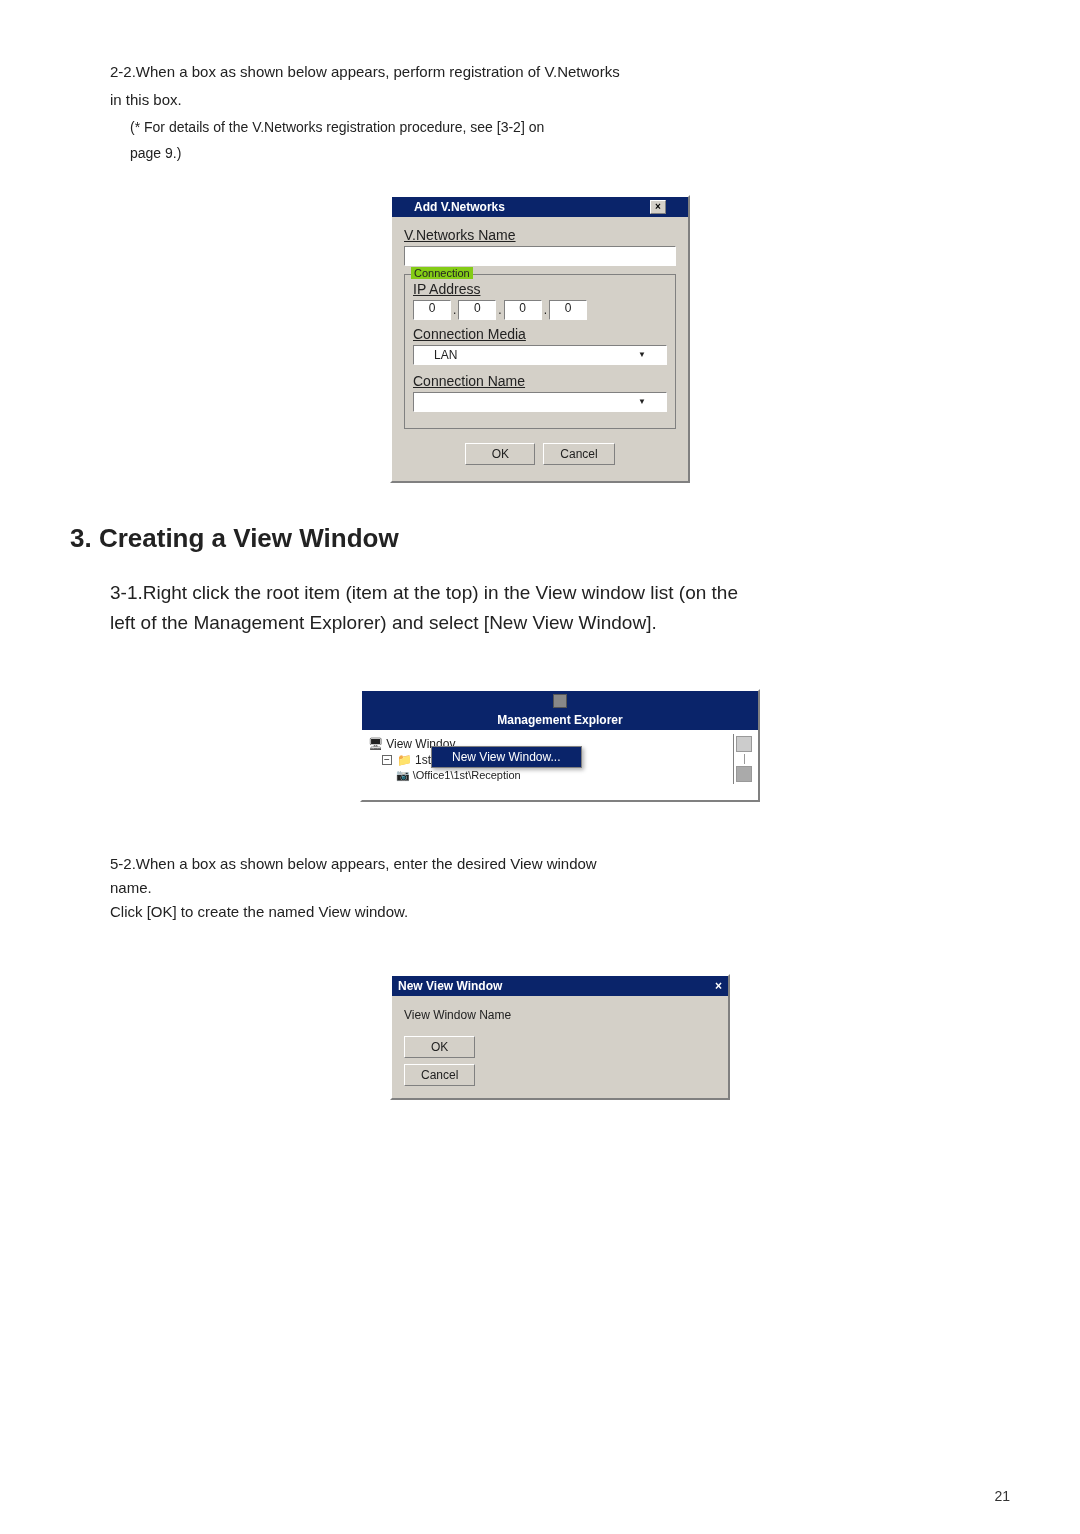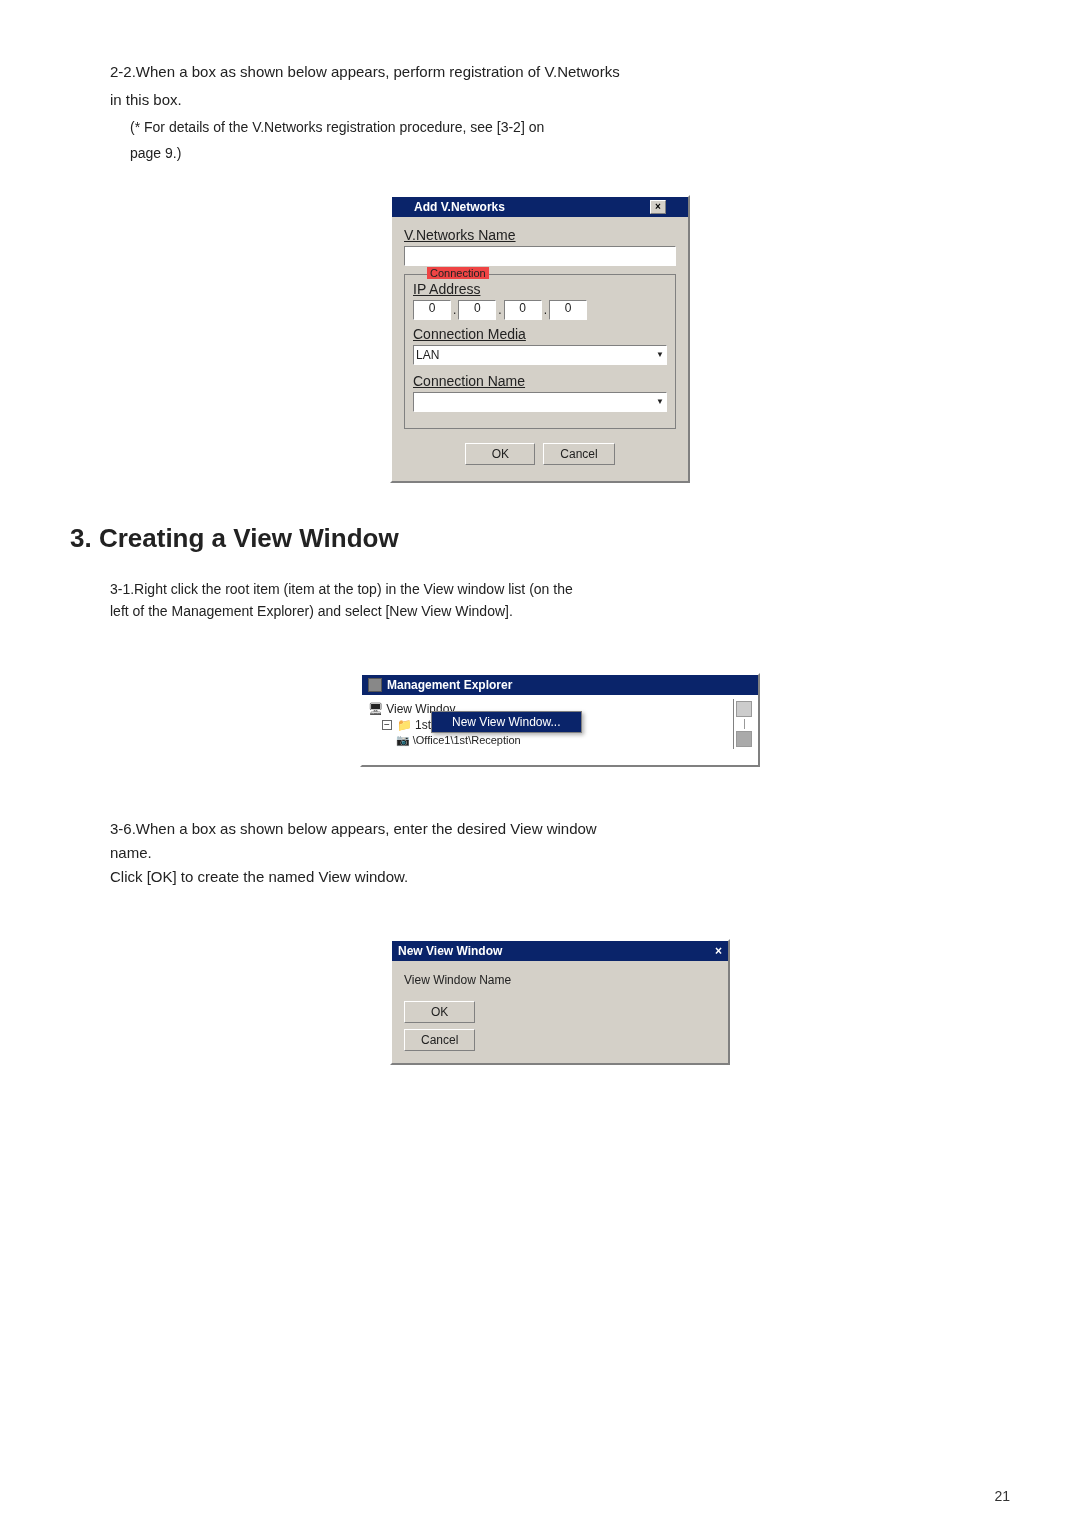--- a/index.html
+++ b/index.html
@@ -110,23 +110,22 @@
       padding: 6px 8px 8px 8px;
       margin-bottom: 8px;
       position: relative;
     }
 
     .dialog-body .fieldset-legend {
       font-size: 11px;
       position: absolute;
       top: -8px;
       left: 6px;
-      background: #ef4444;
+      background: #84cc16;
       padding: 0 3px;
-      margin-left: 16px;
     }
 
     .ip-address-row {
       display: flex;
       align-items: center;
       gap: 2px;
       margin-bottom: 6px;
     }
 
     .ip-box {
@@ -153,21 +152,21 @@
       border: 1px solid;
       border-top-color: #808080;
       border-left-color: #808080;
       border-right-color: #ffffff;
       border-bottom-color: #ffffff;
       font-size: 12px;
       margin-bottom: 8px;
       display: flex;
       align-items: center;
       justify-content: space-between;
-      padding: 0 2px;
+      padding: 0 20px;
     }
 
     .select-arrow {
       font-size: 8px;
     }
 
     .dialog-buttons {
       display: flex;
       justify-content: center;
       gap: 8px;
@@ -194,21 +193,21 @@
       font-weight: bold;
       margin-bottom: 20px;
       padding-bottom: 4px;
     }
 
     .section-31 {
       margin-left: 40px;
       margin-bottom: 30px;
     }
     .section-31 p {
-      font-size: 14px;
+      font-size: 19px;
       line-height: 1.6;
     }
 
     
     .mgmt-explorer {
       background: #d4d0c8;
       border: 2px solid;
       border-top-color: #ffffff;
       border-left-color: #ffffff;
       border-right-color: #808080;
@@ -221,20 +220,21 @@
 
     .mgmt-title-bar {
       background: #0a246a;
       color: white;
       padding: 3px 6px;
       font-size: 12px;
       font-weight: bold;
       display: flex;
       align-items: center;
       gap: 5px;
+      flex-direction: column;
     }
 
     .mgmt-body {
       padding: 4px;
       background: white;
       min-height: 70px;
       position: relative;
       display: flex;
       align-items: flex-start;
     }
@@ -461,21 +461,21 @@
               <div class="right-icon"></div>
               <div style="width:1px;height:10px;background:#999;"></div>
               <div class="right-icon" style="background:#aaa;"></div>
             </div>
           </div>
         </div>
       </div>
     </div>
 
     <div class="section-32">
-      <p>3-6.When a box as shown below appears, enter the desired View window</p>
+      <p>5-2.When a box as shown below appears, enter the desired View window</p>
       <p>name.</p>
       <p>Click [OK] to create the named View window.</p>
 
       <div class="dialog-wrapper">
         <div class="nvw-dialog">
           <div class="nvw-title-bar">
             <span>New View Window</span>
             <div class="close-btn">×</div>
           </div>
           <div class="nvw-body">

